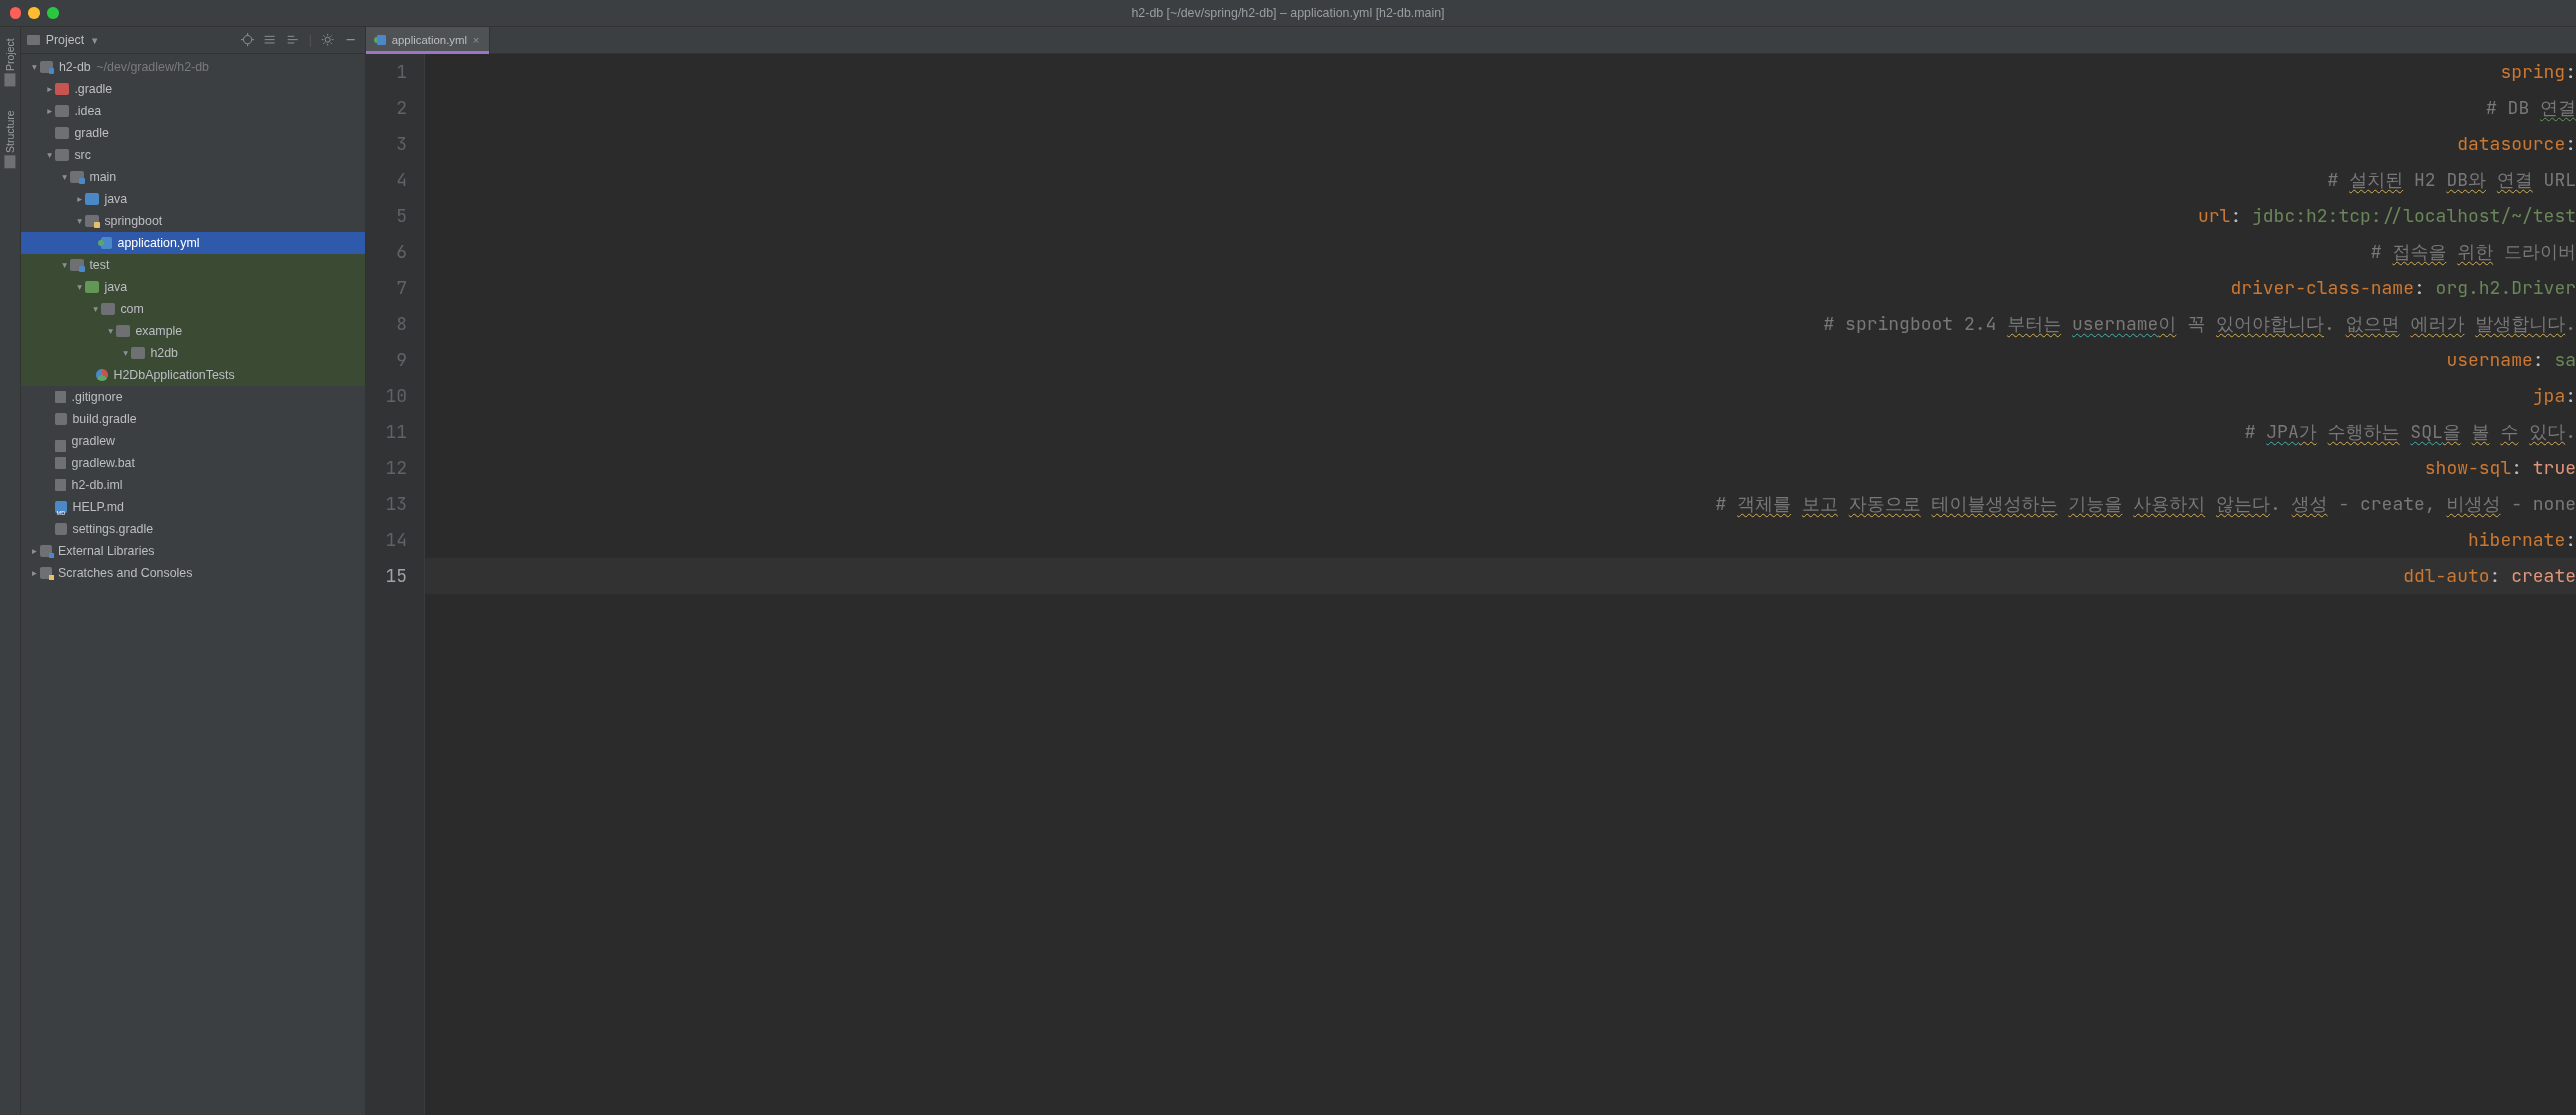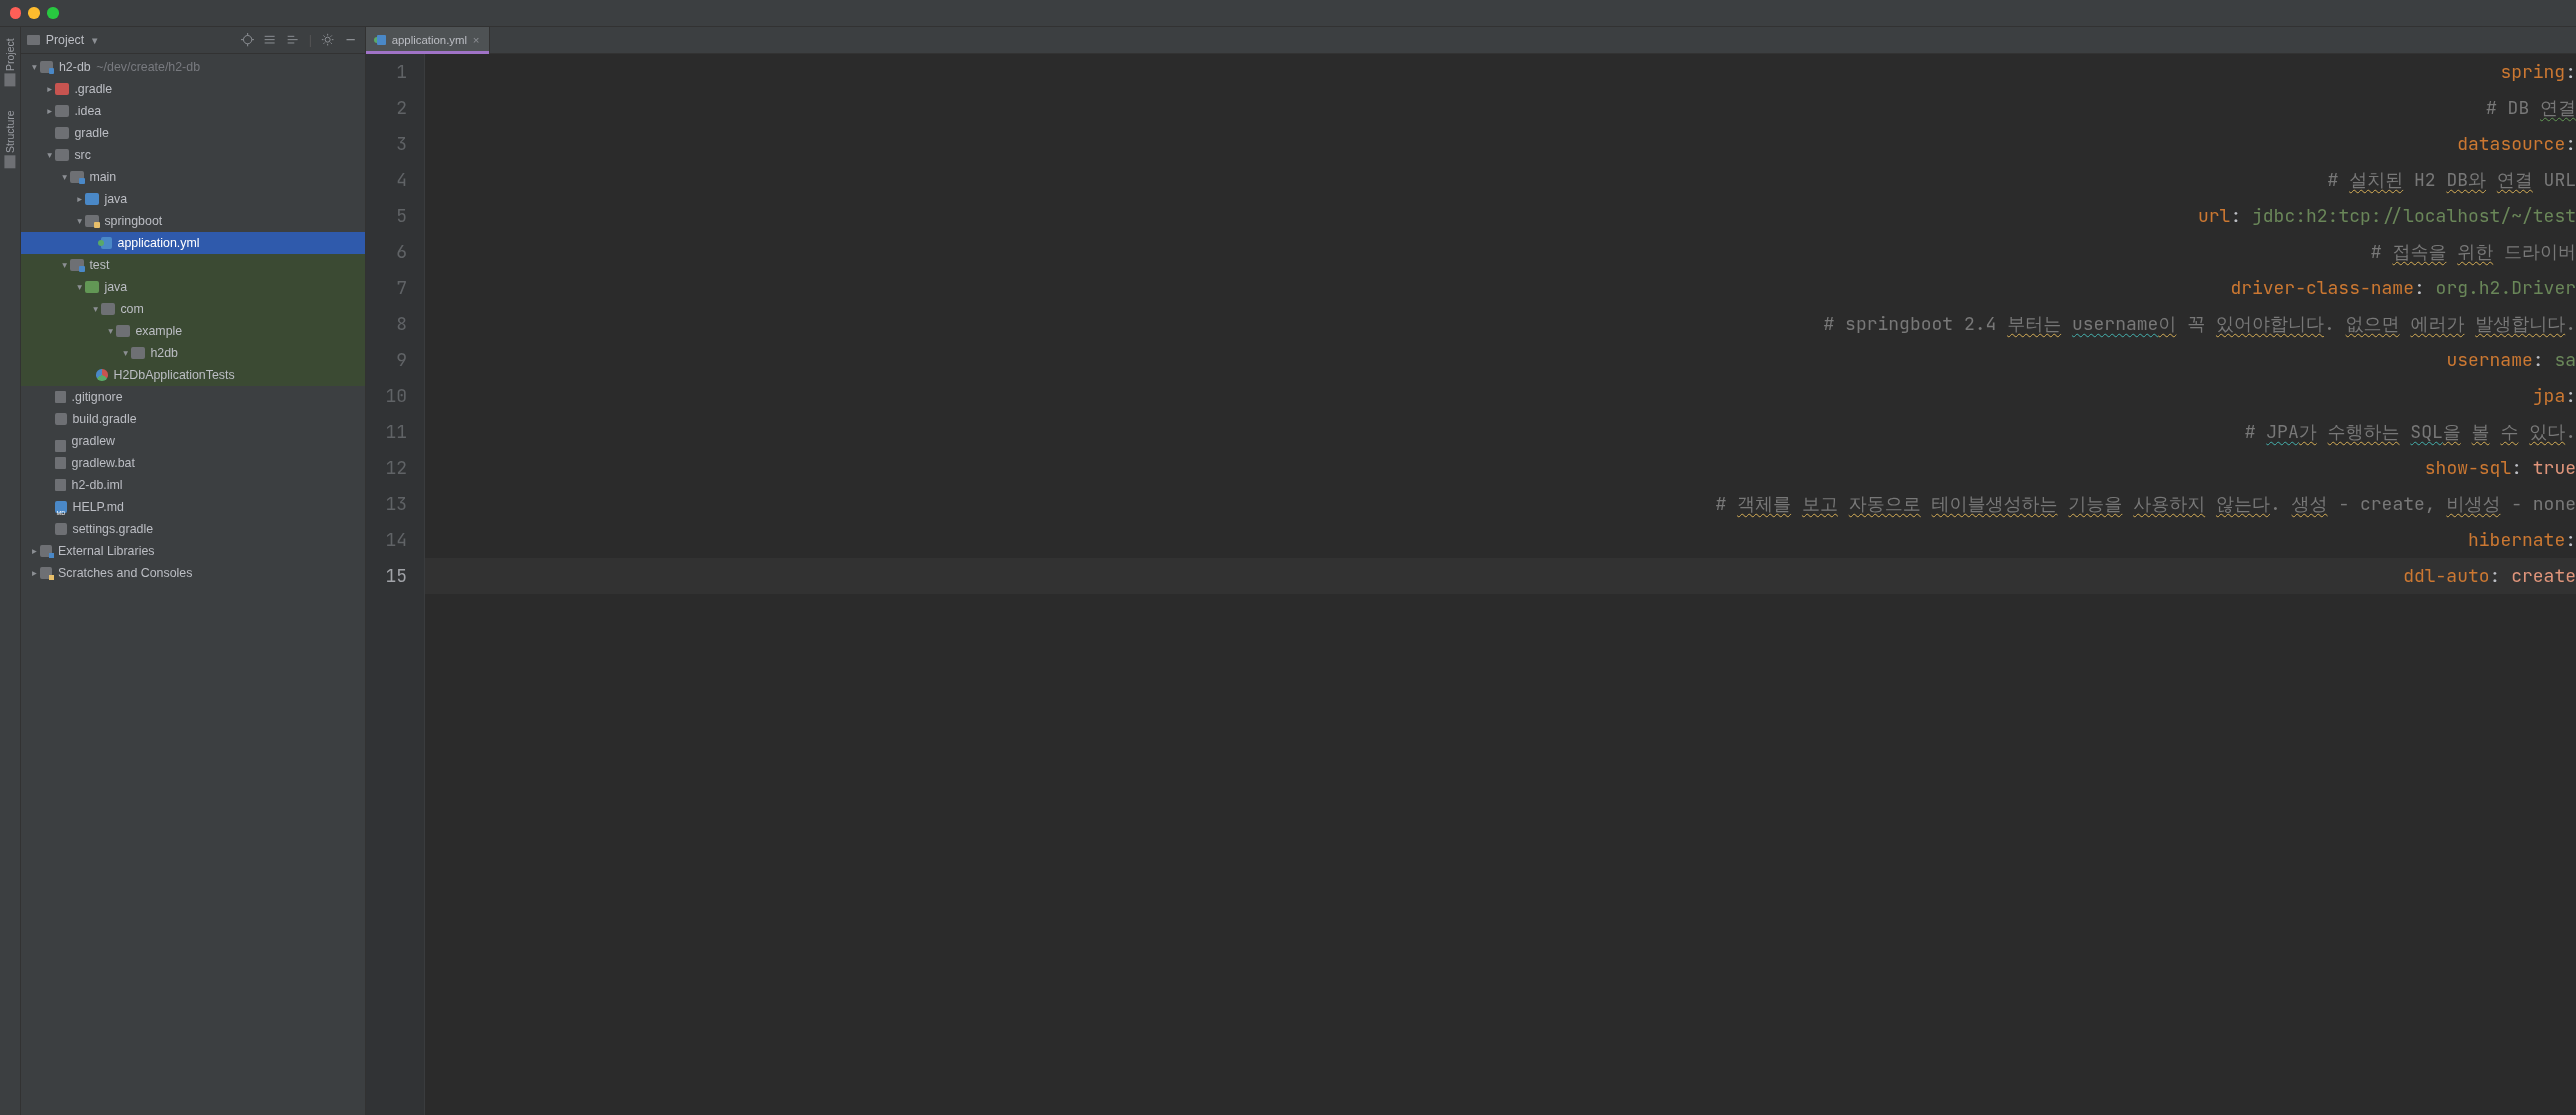--- a/index.html
+++ b/index.html
@@ -162,20 +162,21 @@
 </style>
 </head>
 <body>
 
 <div class="titlebar">
   <div class="traffic">
     <div class="tl r"></div>
     <div class="tl y"></div>
     <div class="tl g"></div>
   </div>
+  <div class="title">h2-db [~/dev/spring/h2-db] – application.yml [h2-db.main]</div>
 </div>
 
 <div class="app">
 
   <div class="toolstrip">
     <div class="ts-item">
       <span class="ts-icon"></span>
       <span>Project</span>
     </div>
     <div class="ts-item">
@@ -225,21 +226,21 @@
             <line x1="3" y1="8" x2="13" y2="8" stroke-width="1.5"></line>
           </svg>
       </div>
     </div>
 
     <div class="tree" id="tree">
         <div class="row" style="padding-left: 7.6px;">
           <span class="arrow">▾</span>
           <span class="ficon folder-mod"></span>
           <span class="label bold">h2-db</span>
-          <span class="dim">~/dev/create/h2-db</span>
+          <span class="dim">~/dev/gradlew/h2-db</span>
         </div>
         <div class="row" style="padding-left: 23px;">
           <span class="arrow">▸</span>
           <span class="ficon folder-red"></span>
           <span class="label">.gradle</span>
         </div>
         <div class="row" style="padding-left: 23px;">
           <span class="arrow">▸</span>
           <span class="ficon folder-grey"></span>
           <span class="label">.idea</span>

